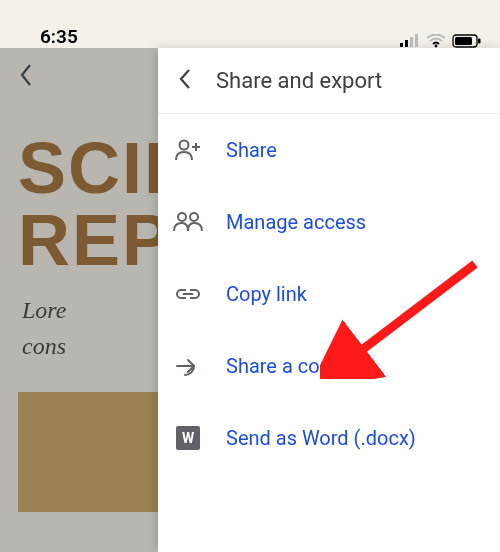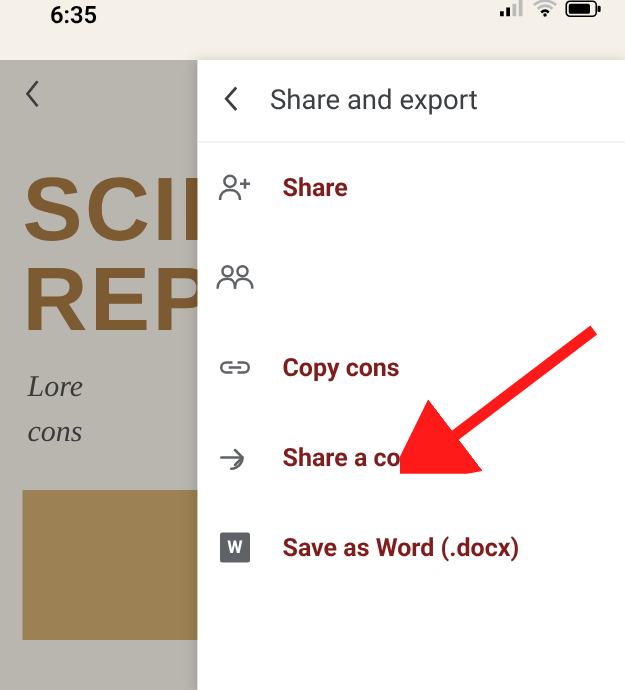--- a/index.html
+++ b/index.html
@@ -9,21 +9,21 @@
     overflow: hidden;
     font-family: -apple-system, BlinkMacSystemFont, "Segoe UI", Roboto, sans-serif;
     position: relative;
     background: #f5f0e8;
   }
   .status-bar {
     position: absolute;
     top: 0; left: 0; right: 0;
     height: 48px;
     display: flex;
-    align-items: flex-start;
+    align-items: flex-end;
     justify-content: space-between;
     padding: 0 18px 0 40px;
     z-index: 10;
     font-weight: 600;
     font-size: 19px;
   }
   .status-right { display: flex; align-items: center; gap: 6px; }
   .background-doc {
     position: absolute;
     top: 0; left: 0; right: 0; bottom: 0;
@@ -99,23 +99,23 @@
   }
   .menu-icon {
     width: 32px;
     display: flex;
     align-items: center;
     justify-content: center;
     color: #5f6368;
   }
   .menu-label {
     font-size: 20px;
-    color: #7f1d1d;
+    color: #1d4ed8;
     margin-left: 22px;
-    font-weight: 700;
+    font-weight: 400;
   }
   .chevron { stroke: #3c4043; stroke-width: 2.2; fill: none; }
   .arrow-annotation {
     position: absolute;
     z-index: 20;
     pointer-events: none;
   }
   .word-icon {
     width: 24px; height: 24px;
     background: #5f6368;
@@ -198,50 +198,51 @@
 
     <div class="menu-item">
       <div class="menu-icon">
         <svg width="30" height="20" viewBox="0 0 30 20" stroke="#5f6368" stroke-width="2" fill="none">
           <circle cx="9" cy="5" r="4"></circle>
           <circle cx="21" cy="5" r="4"></circle>
           <path d="M1 19 C1 13 5 11 9 11 C13 11 15 13 15 19"></path>
           <path d="M15 19 C15 13 17 11 21 11 C25 11 29 13 29 19"></path>
         </svg>
       </div>
+      <div class="menu-label">Manage access</div>
     </div>
 
     <div class="menu-item">
       <div class="menu-icon">
         <svg width="28" height="14" viewBox="0 0 28 14" stroke="#5f6368" stroke-width="2" fill="none">
           <path d="M12 3 L7 3 A4 4 0 0 0 7 11 L12 11"></path>
           <path d="M16 3 L21 3 A4 4 0 0 1 21 11 L16 11"></path>
           <line x1="9" y1="7" x2="19" y2="7"></line>
         </svg>
       </div>
-      <div class="menu-label">Copy cons</div>
+      <div class="menu-label">Copy link</div>
     </div>
 
     <div class="menu-item">
       <div class="menu-icon">
         <svg width="26" height="20" viewBox="0 0 26 20" stroke="#5f6368" stroke-width="2" fill="none" stroke-linecap="round" stroke-linejoin="round">
           <path d="M2 10 L18 10"></path>
           <path d="M13 4 L19 10 L13 16"></path>
           <path d="M19 10 A9 9 0 0 1 10 19"></path>
         </svg>
       </div>
       <div class="menu-label">Share a copy</div>
     </div>
 
 
     <div class="menu-item">
       <div class="menu-icon">
         <div class="word-icon">W</div>
       </div>
-      <div class="menu-label">Save as Word (.docx)</div>
+      <div class="menu-label">Send as Word (.docx)</div>
     </div>
 
   </div>
 </div>
 
 <svg class="arrow-annotation" width="170" height="130" style="left:320px; top:249px;">
   <defs>
     <marker id="ah" markerWidth="8" markerHeight="8" refX="2" refY="4" orient="auto">
       <polygon points="0,0 8,4 0,8" fill="#ff1a1a"></polygon>
     </marker>

